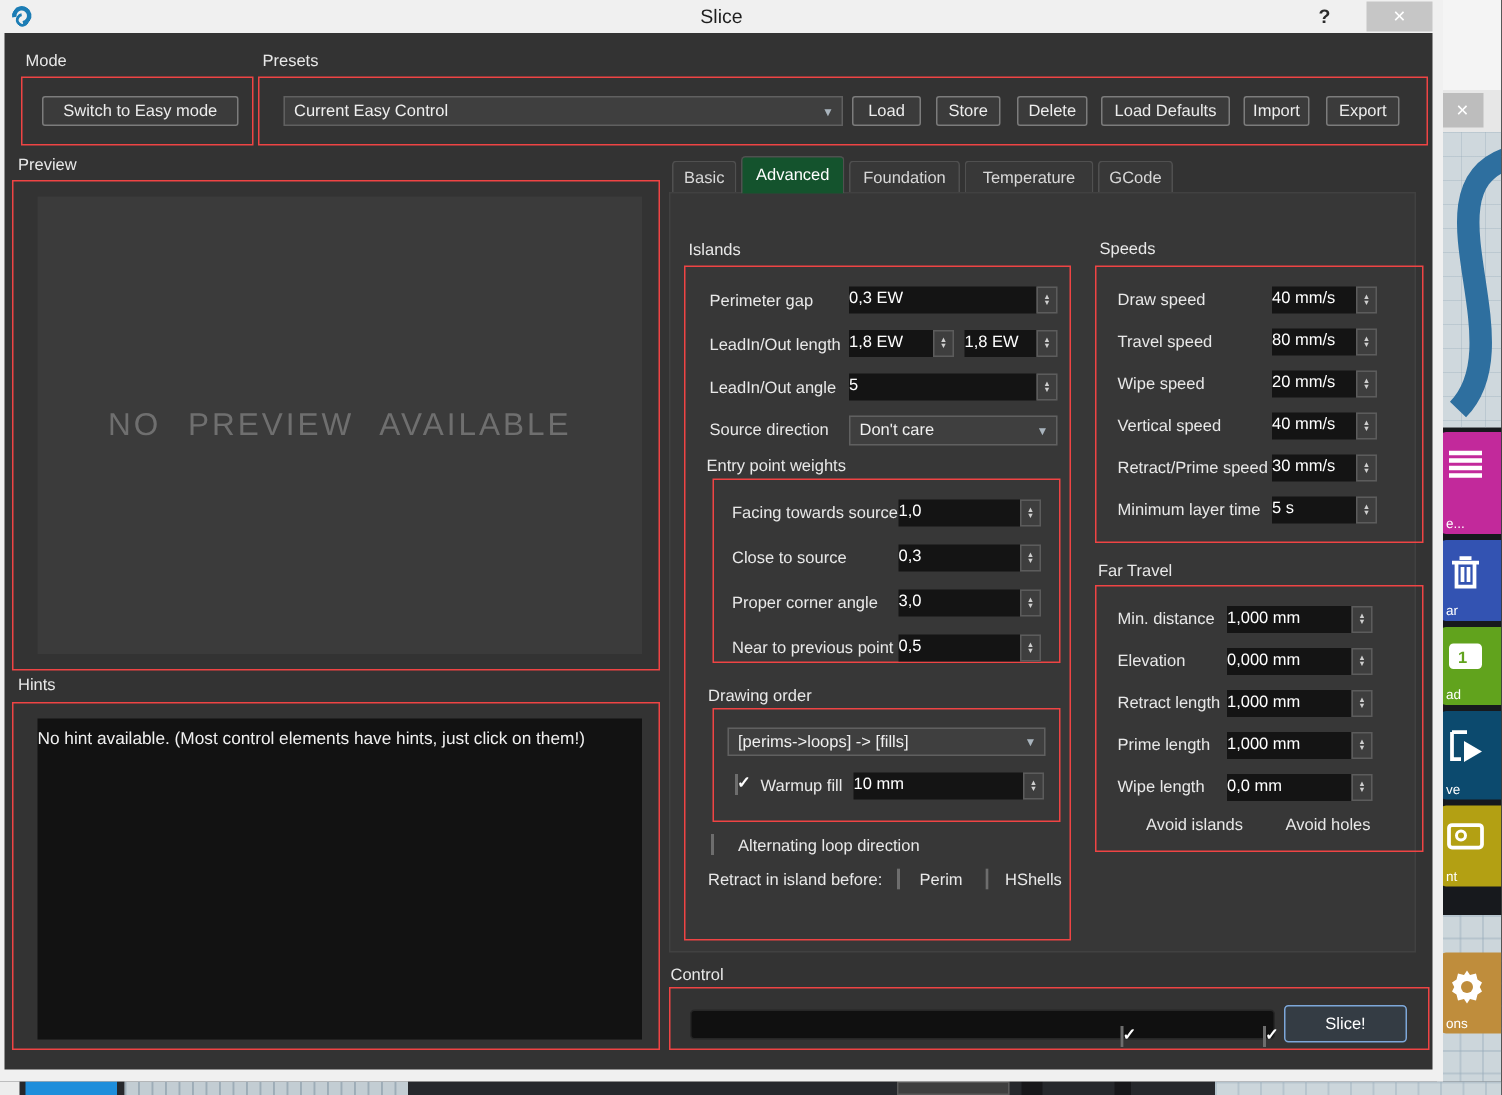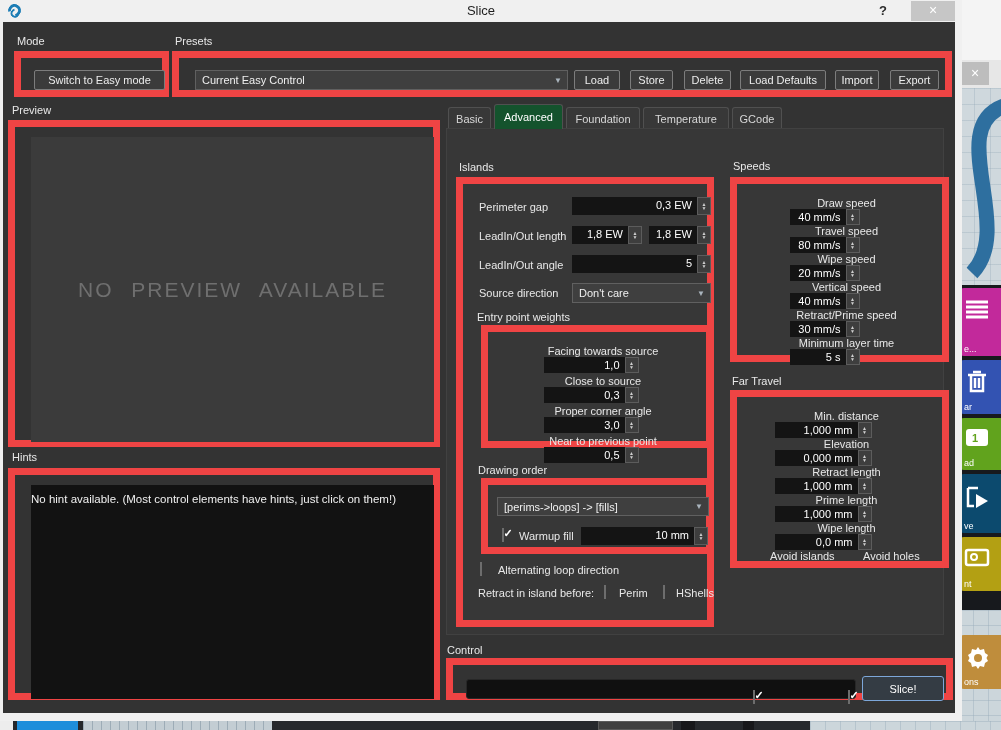--- a/index.html
+++ b/index.html
@@ -52,46 +52,46 @@
               border:2px solid #1c7db5; border-radius:50%; border-top-color:transparent; }
   #win-title { position:absolute; left:0; width:100%; top:3px; text-align:center;
                font-size:13px; color:#1e1e1e; }
   #help-btn { position:absolute; right:70px; top:2px; width:18px; height:18px; color:#2b2b2b;
               font-size:13px; font-weight:bold; text-align:center; line-height:18px; }
   #close-btn { position:absolute; right:7px; top:1px; width:44px; height:20px; background:#c6c6c6;
                color:#fff; font-size:14px; text-align:center; line-height:19px; }
   #content { position:absolute; left:3px; top:22px; width:952px; height:691px; background:#333333;
              color:#e8e8e8; font-size:11px; }
   .grp-label { position:absolute; color:#e8e8e8; font-size:11px; }
-  .grp-box { position:absolute; border:7px solid #ef4444; }
+  .grp-box { position:absolute; border:1px solid #ef4444; }
   .btn { background:#3b3b3b; border:1px solid #7c7c7c; border-radius:2px; color:#ececec;
          font-size:11px; display:flex; align-items:center; justify-content:center; }
   .dd { background:#3f3f3f; border:1px solid #606060; color:#efefef; font-size:11px;
         display:flex; align-items:center; padding-left:6px; }
   .dd .ddarrow { margin-left:auto; padding-right:5px; color:#a9b4bd; font-size:8px; }
   .spin { display:flex; height:18px; }
-  .spin .val { flex:1; background:#141414; color:#fff; text-align:right; padding-right:5px;
+  .spin .val { flex:1; background:#141414; color:#fff; text-align:left; padding-right:5px;
                line-height:16px; font-size:11px; }
   .spin .arrows { width:14px; background:#3e3e3e; border:1px solid #5c5c5c; display:flex;
                flex-direction:column; align-items:center; justify-content:center; color:#cfcfcf; }
   .spin .arrows span { font-size:5px; line-height:4px; }
   .abs { position:absolute; }
   .cb { width:12px; height:12px; background:#141414; border:1px solid #6d6d6d; position:relative; }
   .cb.checked::after { content:"✓"; position:absolute; left:0; top:-2px; width:10px;
                text-align:center; color:#fff; font-size:11px; font-weight:bold; }
   
   .tab { position:absolute; top:85px; height:22px; background:#383838; border:1px solid #505050;
          border-bottom:none; border-radius:3px 3px 0 0; color:#d8d8d8; font-size:11px;
          display:flex; align-items:center; justify-content:center; z-index:2; }
   .tab.selected { top:82px; height:25px; background:#14532d; color:#fff; z-index:4; }
   #tab-panel { position:absolute; left:443px; top:106px; width:498px; height:507px;
                border:1px solid #414141; background:#383838; background:#373737; z-index:3; }
   
   .rows { display:flex; flex-direction:column; gap:11px; padding-top:13px; }
-  .lrow { display:flex; align-items:center; height:17px;flex-direction:column; }
+  .lrow { display:flex; align-items:center; height:17px; }
   .lrow .lbl { flex:1; }
   .entry-rows { gap:13px; }
   .entry-rows .lbl { margin-left:12px; }
   .entry-rows .spin { width:95px; margin-right:12px; }
   .speeds-rows .lbl { margin-left:14px; }
   .speeds-rows .spin { width:70px; margin-right:30px; }
   .far-rows .lbl { margin-left:14px; }
   .far-rows .spin { width:97px; margin-right:33px; }
   
   #preview-inner { position:absolute; left:16px; top:10px; width:403px; height:305px; background:#3b3b3b;

